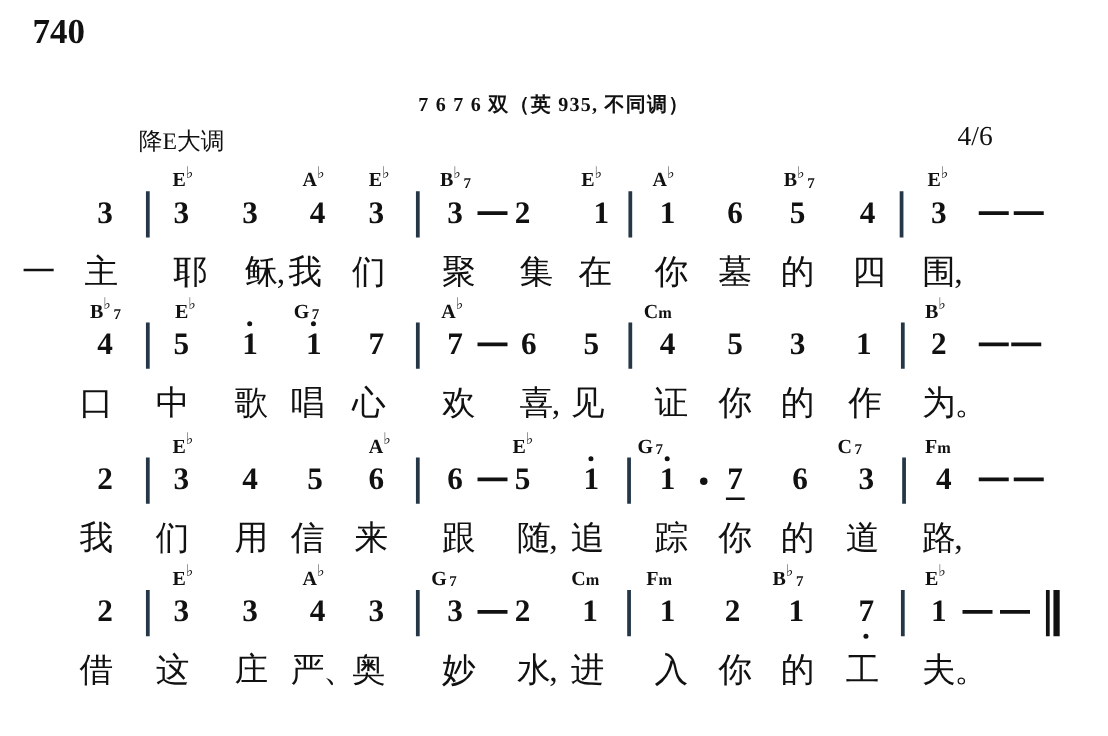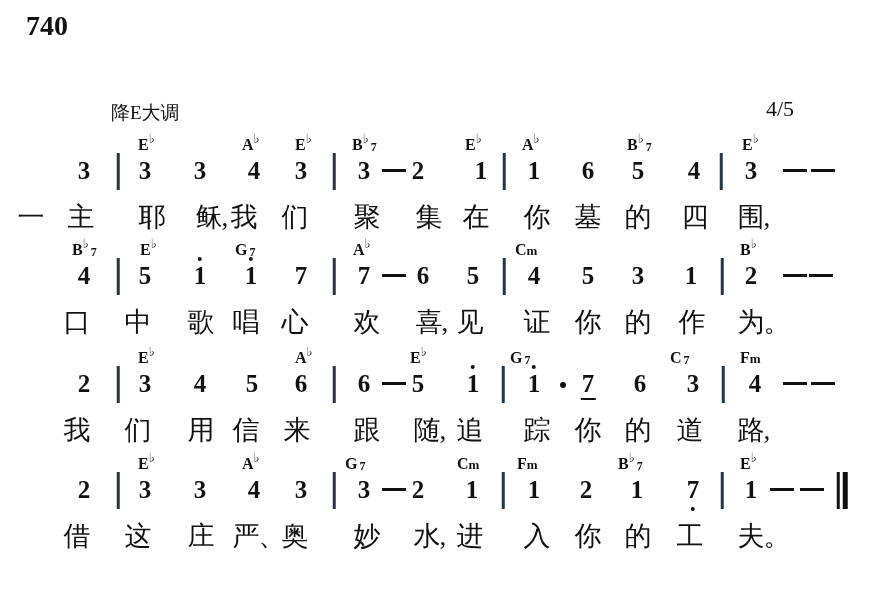--- a/index.html
+++ b/index.html
@@ -38,22 +38,23 @@
   .finalbar .thick{display:inline-block; width:5px; height:37px; background:#111; margin-left:3px; vertical-align:top;}
   .syl{position:absolute; top:64px; transform:translateX(-50%);
     font-size:27px; line-height:34px; white-space:nowrap;}
   .syl .punc{position:absolute; left:96%; top:0;}
 </style>
 </head>
 <body>
 
 <div id="page">
   <div class="hymn-number">740</div>
+  <div class="meter-line">7 6 7 6 双（英 935, 不同调）</div>
   <div class="key-sig">降E大调</div>
-  <div class="time-sig">4/5</div>
+  <div class="time-sig">4/6</div>
   <div>
       <div class="system" style="top: 136px;">
         <span class="chord" style="left: 138px;">E<sup class="flat">♭</sup></span>
         <span class="chord" style="left: 242px;">A<sup class="flat">♭</sup></span>
         <span class="chord" style="left: 295px;">E<sup class="flat">♭</sup></span>
         <span class="chord" style="left: 352px;">B<sup class="flat">♭</sup><span class="suf7">7</span></span>
         <span class="chord" style="left: 465px;">E<sup class="flat">♭</sup></span>
         <span class="chord" style="left: 522px;">A<sup class="flat">♭</sup></span>
         <span class="chord" style="left: 627px;">B<sup class="flat">♭</sup><span class="suf7">7</span></span>
         <span class="chord" style="left: 742px;">E<sup class="flat">♭</sup></span>

